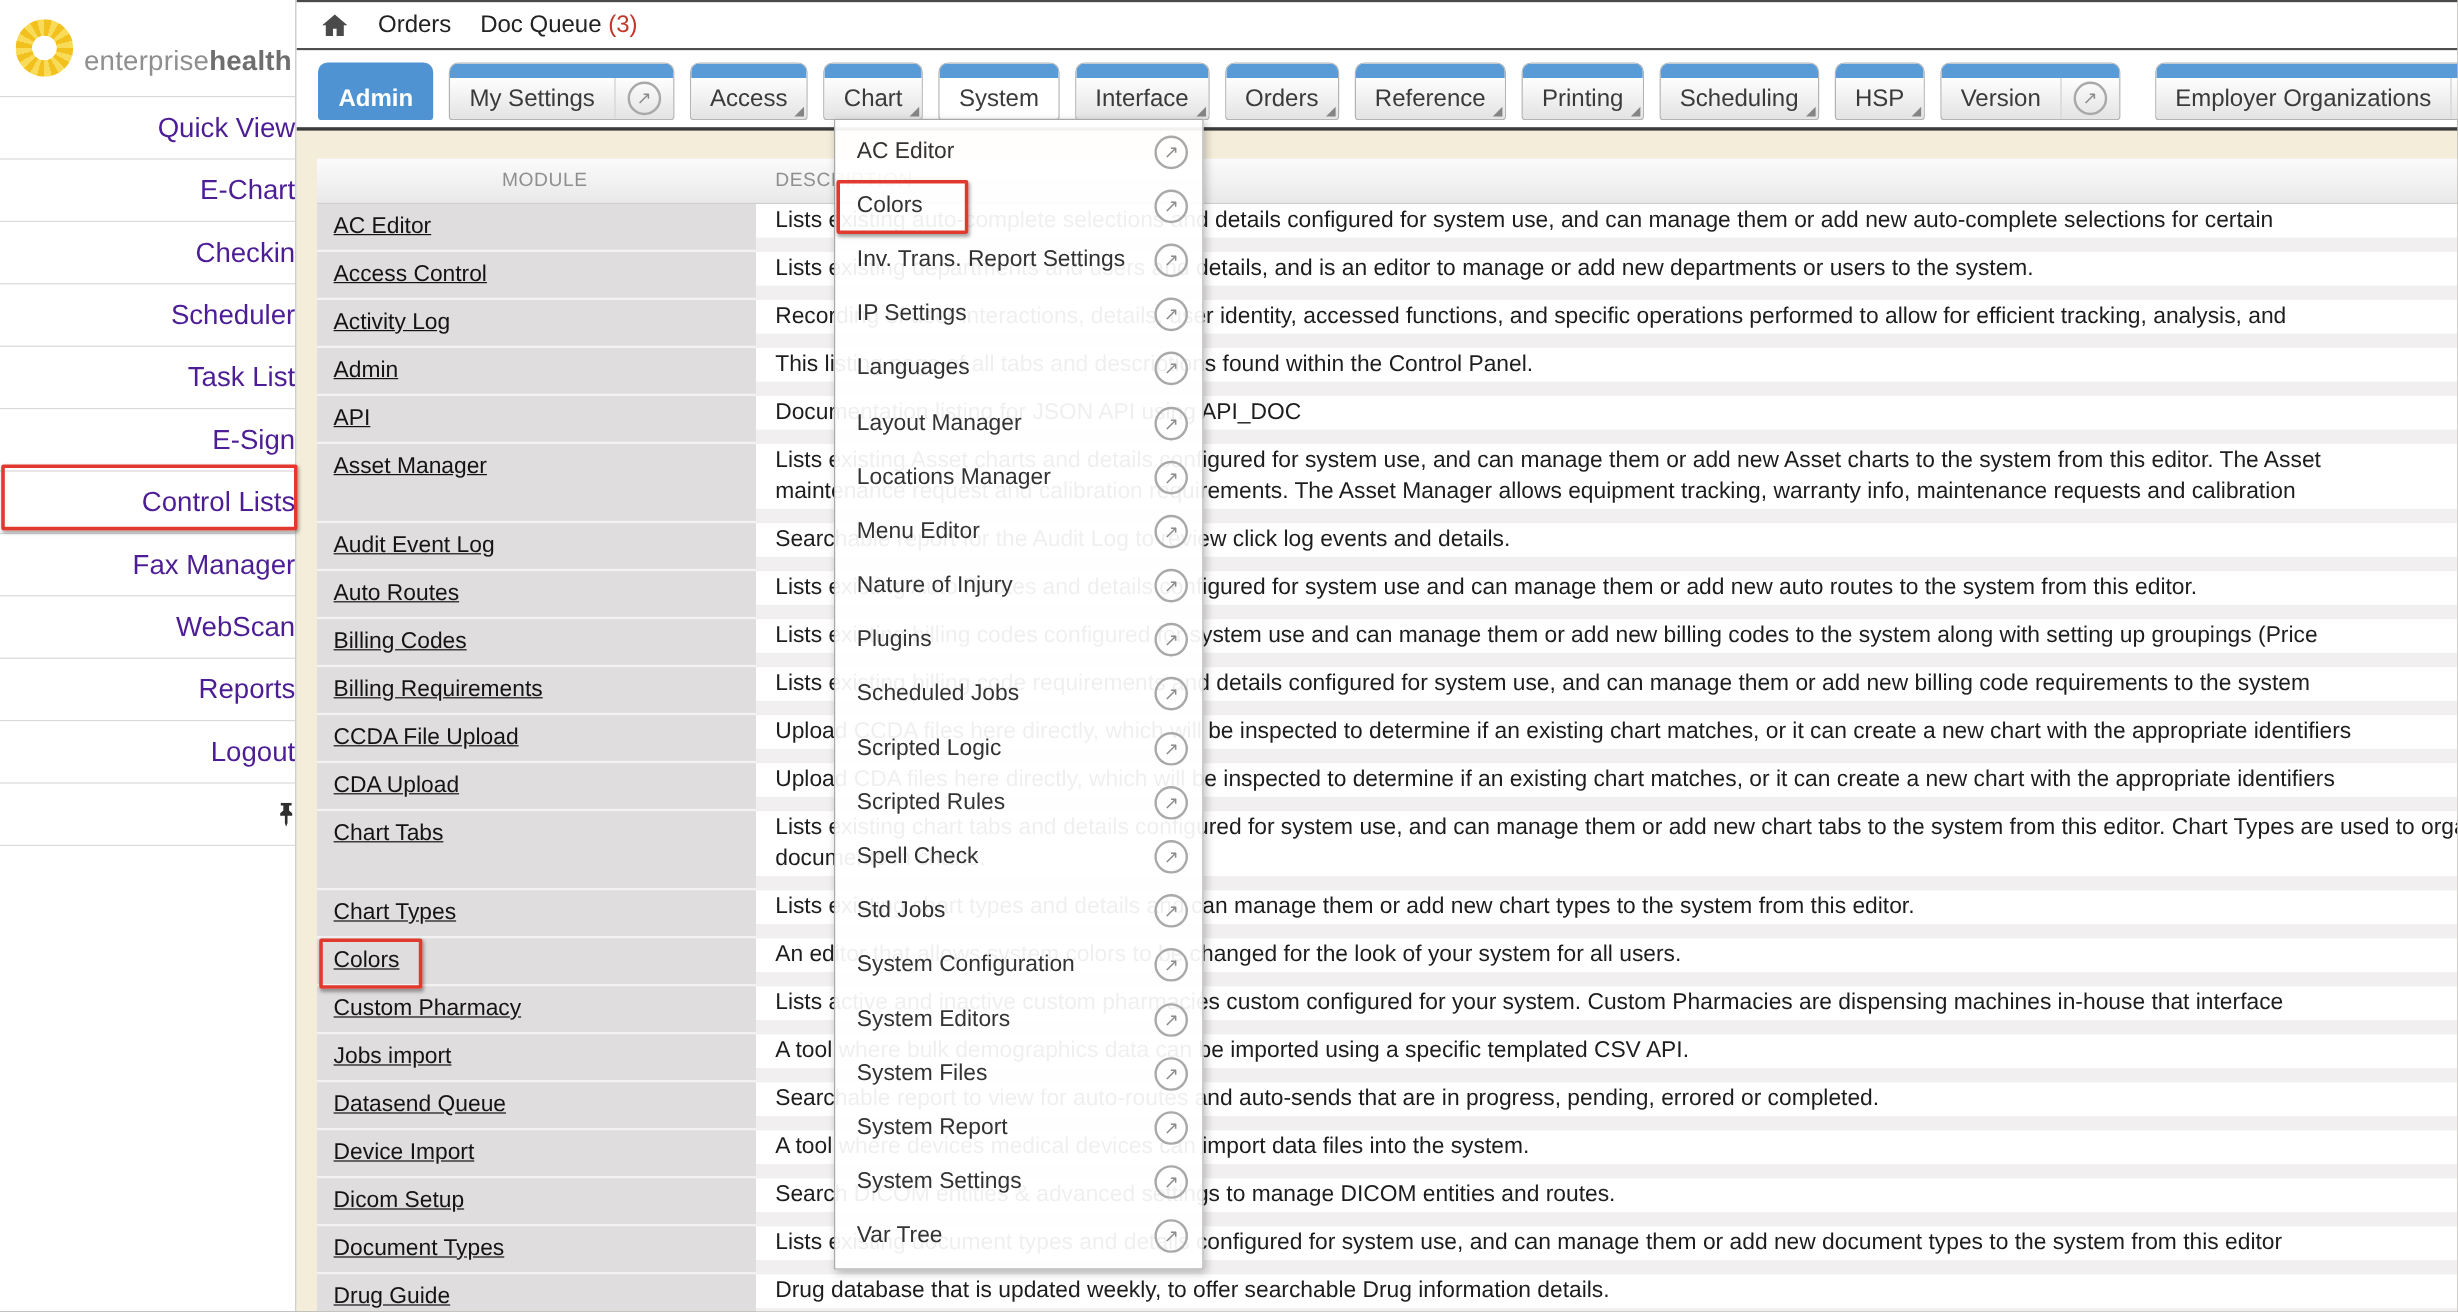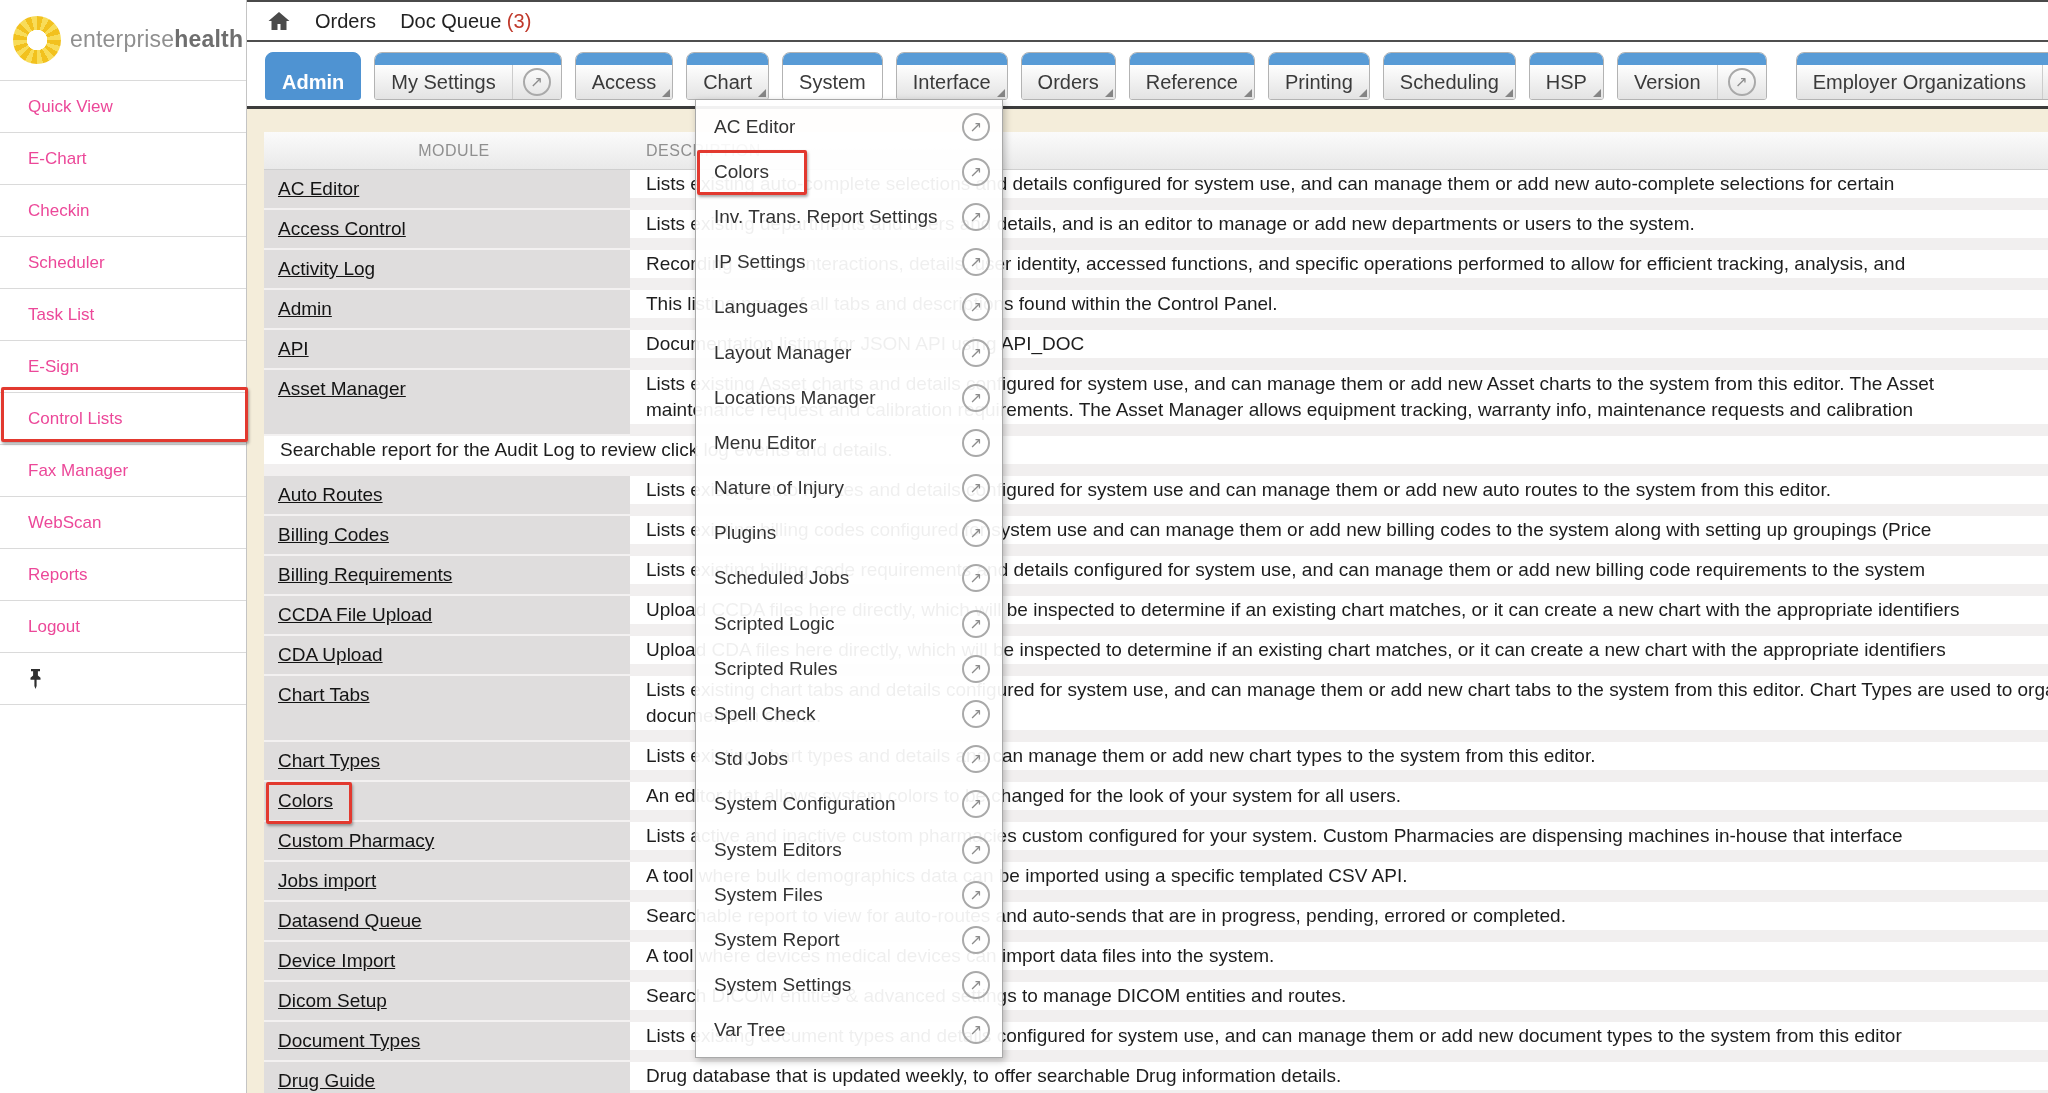--- a/index.html
+++ b/index.html
@@ -2,29 +2,29 @@
 <html><head>
 <meta charset="utf-8">
 <style>
   html,body{margin:0;padding:0;background:#888;}
   .screen{position:relative;width:2048px;height:1093px;overflow:hidden;background:#fff;
           font-family:"Liberation Sans","DejaVu Sans",sans-serif;}
 
   
   .sidebar{position:absolute;left:0;top:0;width:247px;height:100%;background:#fff;
            border-right:1px solid #c4c4c4;box-sizing:border-box;z-index:2;}
-  .logo{display:flex;align-items:center;gap:9px;padding:15px 0 0 13px;height:64px;box-sizing:border-box;}
+  .logo{display:flex;align-items:flex-end;gap:9px;padding:15px 0 0 13px;height:64px;box-sizing:border-box;}
   .sun{width:48px;height:48px;border-radius:50%;
        background:radial-gradient(circle,#fff 0 10px,transparent 10.5px),
                   repeating-conic-gradient(#f2c11e 0 15deg,#f8dc59 15deg 30deg);}
   .logo-text{font-size:23px;color:#8f8f8f;letter-spacing:.2px;}
   .logo-text b{color:#6e6e6e;}
   .side-list{margin-top:16px;}
   .side-item{height:51px;border-top:1px solid #dadada;display:flex;align-items:center;
-             padding-left:28px;font-size:17px;color:#ec4899;cursor:pointer;}
+             padding-left:28px;font-size:23px;color:#4c1d95;cursor:pointer;justify-content:flex-end;}
   .side-item.pin-row{border-bottom:1px solid #dadada;}
 
   
   .main{position:absolute;left:247px;top:0;right:0;bottom:0;border-top:2px solid #4a4a4a;box-sizing:border-box;}
   .crumb-bar{height:38px;background:#fff;border-bottom:2px solid #4f4f4f;display:flex;
              align-items:center;gap:24px;padding-left:20px;font-size:20px;color:#222;}
   .crumb{cursor:pointer;}
   .crumb .cnt{color:#c0392b;}
   .home{width:24px;height:24px;display:inline-flex;}
 
@@ -327,20 +327,23 @@
               <div class="cell-m">
                 <a>Asset Manager</a>
               </div>
               <div class="cell-d">
                 <div class="line">Lists existing Asset charts and details configured for system use, and can manage them or add new Asset charts to the system from this editor. The Asset</div>
                 <div class="line">maintenance request and calibration requirements. The Asset Manager allows equipment tracking, warranty info, maintenance requests and calibration</div>
               </div>
             </div>
 
             <div class="row">
+              <div class="cell-m">
+                <a>Audit Event Log</a>
+              </div>
               <div class="cell-d">
                 <div class="line">Searchable report for the Audit Log to review click log events and details.</div>
                 <div class="line"></div>
               </div>
             </div>
 
             <div class="row">
               <div class="cell-m">
                 <a>Auto Routes</a>
               </div>

